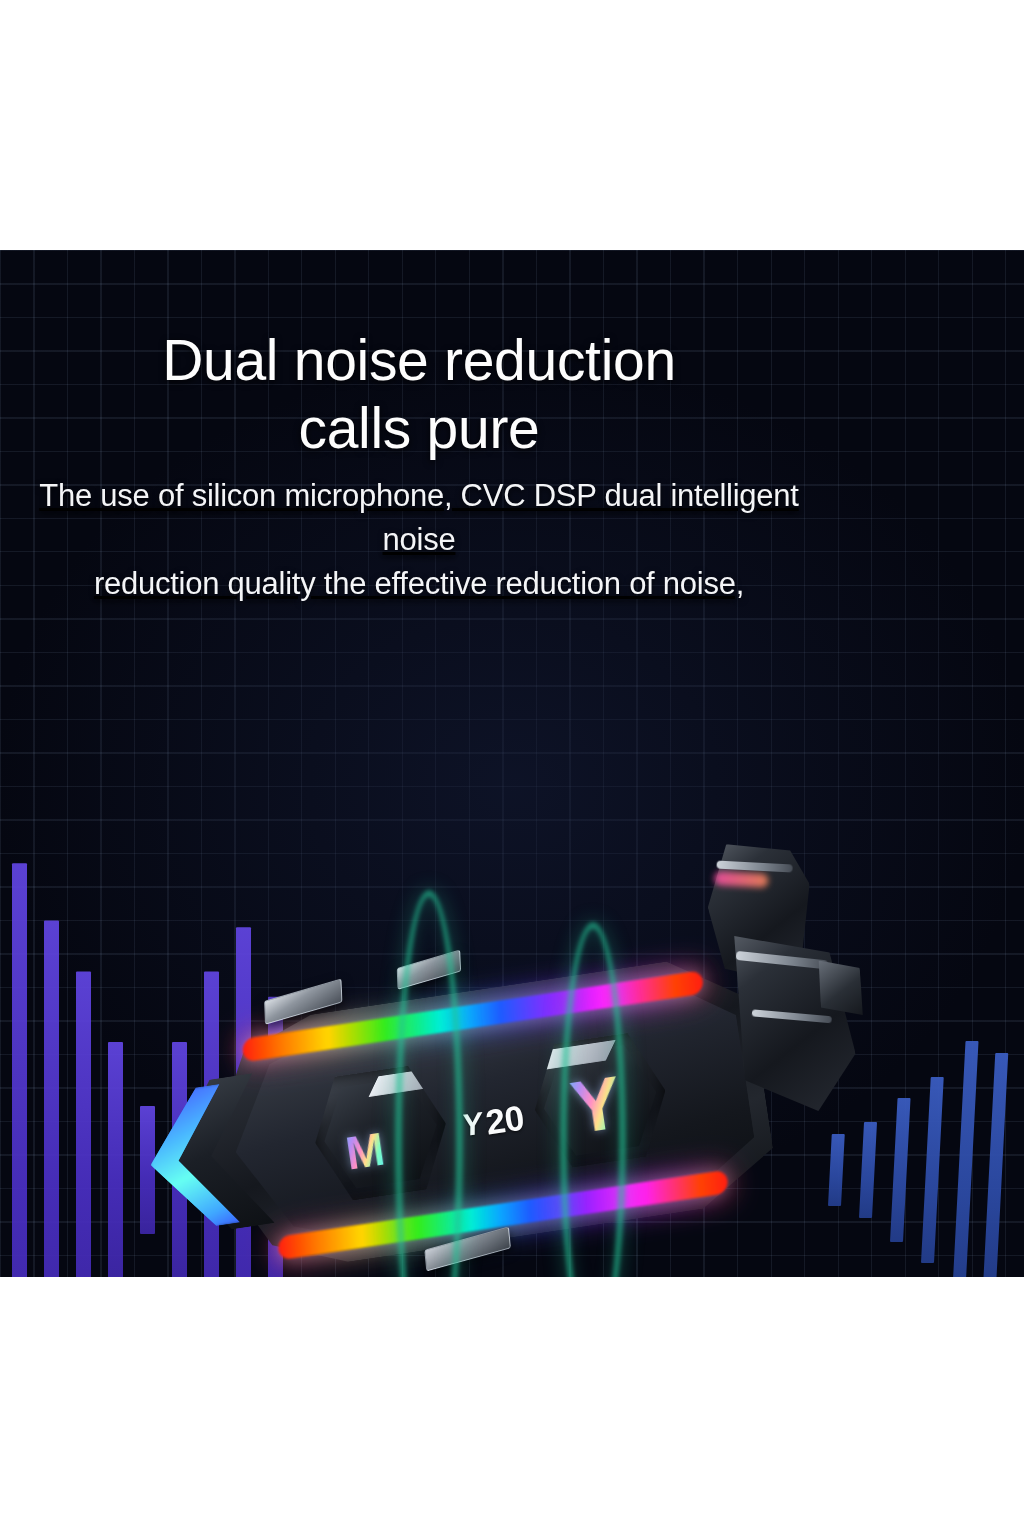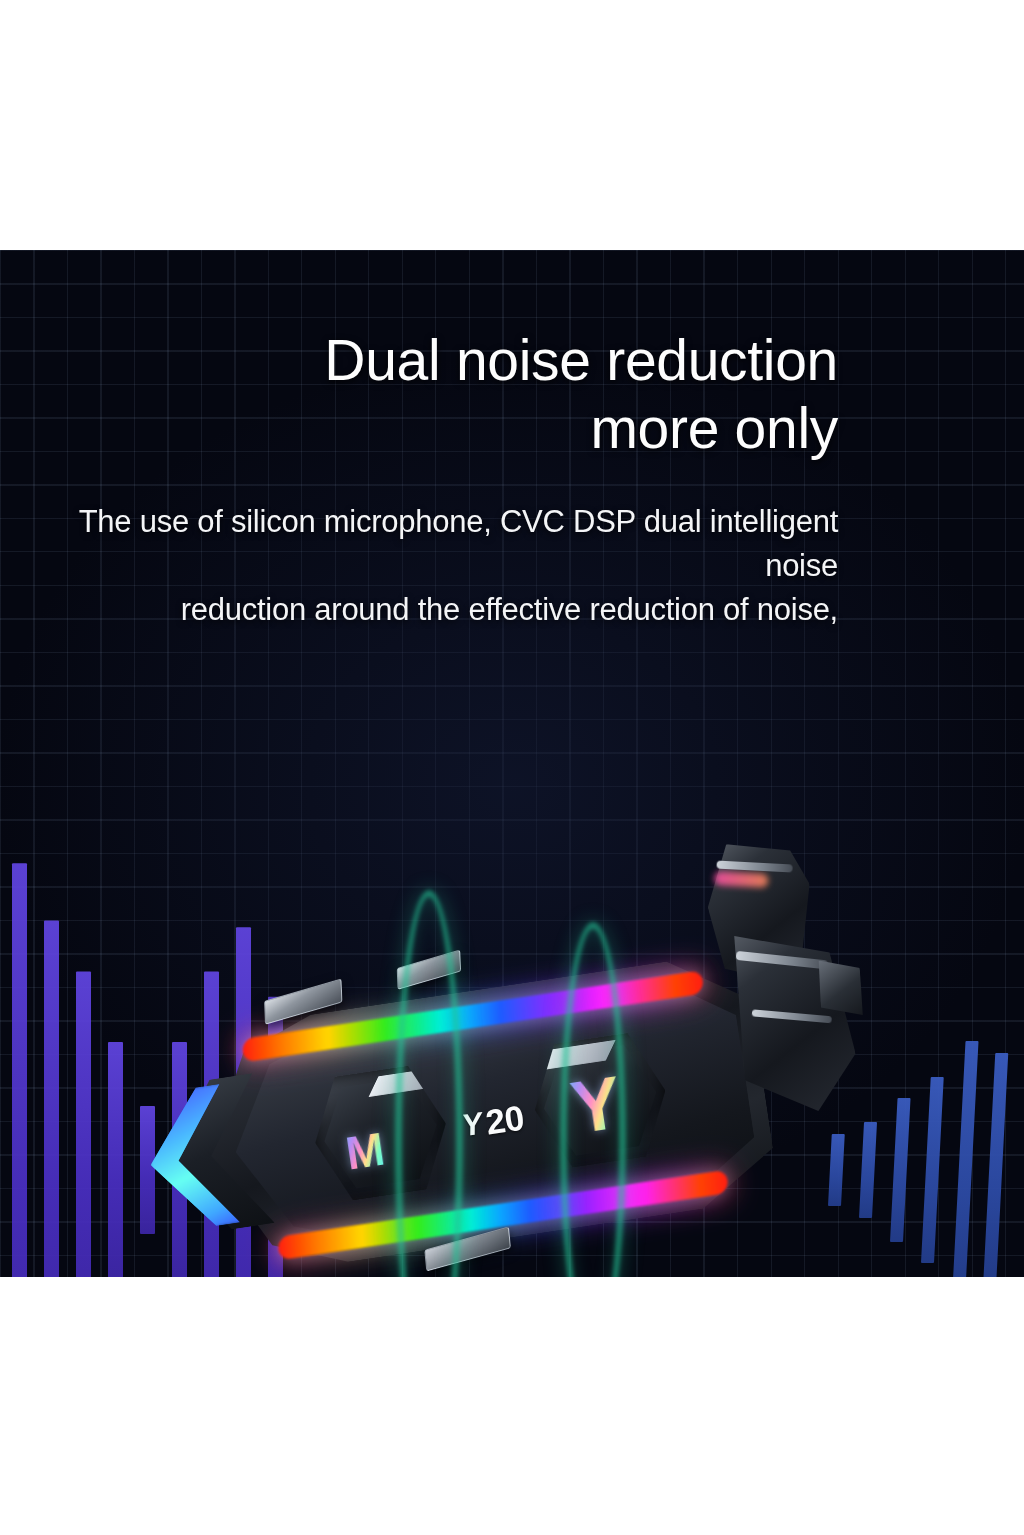--- a/index.html
+++ b/index.html
@@ -34,33 +34,33 @@
       repeating-linear-gradient(to bottom, rgba(150,175,210,.105) 0 1px, transparent 1px 33.5px);
     pointer-events:none;
   }
   #vignette {
     position:absolute; inset:0;
     background:radial-gradient(ellipse 70% 58% at 50% 52%, rgba(20,28,56,.55) 0%, rgba(5,7,17,0) 72%);
     pointer-events:none;
   }
 
   
-  #copy { position:absolute; left:0; top:0; width:838px; text-align:right; z-index:40; }
+  #copy { position:absolute; left:0; top:0; width:838px; text-align:center; z-index:40; }
 
   .h-line {
     color:#fdfdfd;
     font-size:57px;
     line-height:68px;
     font-weight:400;
     letter-spacing:-.3px;
     text-shadow:0 2px 7px rgba(0,0,0,.85);
   }
   #headline { padding-top:76px; }
 
-  #subcopy { margin-top:38px; }
+  #subcopy { margin-top:12px;text-decoration:underline; }
   .s-line {
     color:#f4f5f7;
     font-size:31px;
     line-height:44px;
     font-weight:400;
     letter-spacing:-.25px;
     text-shadow:0 2px 6px rgba(0,0,0,.8);
   }
 
   
@@ -363,22 +363,22 @@
 
         <div class="rgb-glow" id="glow-bottom"></div>
         <div class="rgb-strip" id="strip-bottom"></div>
 
       </div>
     </div>
 
     <div id="copy">
       <div id="headline">
         <div class="h-line">Dual noise reduction</div>
-        <div class="h-line">more only</div>
+        <div class="h-line">calls pure</div>
       </div>
       <div id="subcopy">
         <div class="s-line">The use of silicon microphone, CVC DSP dual intelligent noise</div>
-        <div class="s-line">reduction around the effective reduction of noise,</div>
+        <div class="s-line">reduction quality the effective reduction of noise,</div>
       </div>
     </div>
 
   </div>
 </div>
 
 </body></html>

